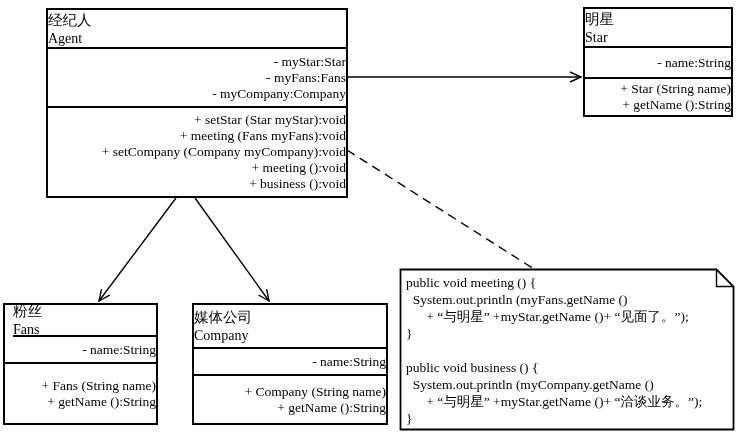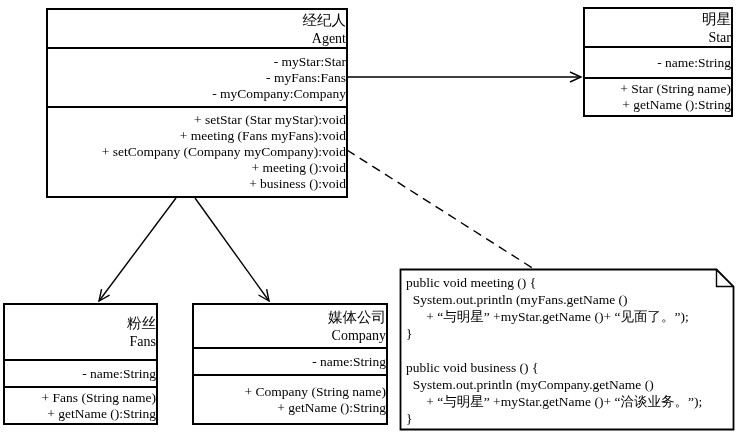--- a/index.html
+++ b/index.html
@@ -26,21 +26,21 @@
     flex-direction: column;
   }
   .sec {
     box-sizing: border-box;
     display: flex;
     flex-direction: column;
     justify-content: center;
     overflow: hidden;
   }
   .sec.title {
-    align-items: flex-end;
+    align-items: flex-start;
     text-align: center;
     border-bottom: 2px solid #000;
     flex: none;
   }
   .sec.attrs {
     border-bottom: 2px solid #000;
     padding-left: 6px;
     flex: none;
   }
   .sec.methods {
@@ -52,21 +52,21 @@
   .row { font-size: 13.5px; line-height: 16px; white-space: nowrap; text-align: right; }
 
   
   .cls-agent   { left: 46px;  top: 8px;   width: 302px; height: 190px; }
   .cls-agent   .title { height: 39px; }
   .cls-agent   .attrs { height: 59px; }
   .cls-star    { left: 583px; top: 7px;   width: 150px; height: 110px; }
   .cls-star    .title { height: 39px; }
   .cls-star    .attrs { height: 31px; }
   .cls-fans    { left: 3px;   top: 303px; width: 155px; height: 122px; }
-  .cls-fans    .title { height: 56px; }
+  .cls-fans    .title { height: 32px; margin-left: 8px; }
   .cls-fans    .attrs { height: 27px; }
   .cls-company { left: 192px; top: 303px; width: 196px; height: 122px; }
   .cls-company .title { height: 44px; }
   .cls-company .attrs { height: 27px; }
 
   .note-text {
     position: absolute;
     left: 406px;
     top: 274px;
     width: 324px;

